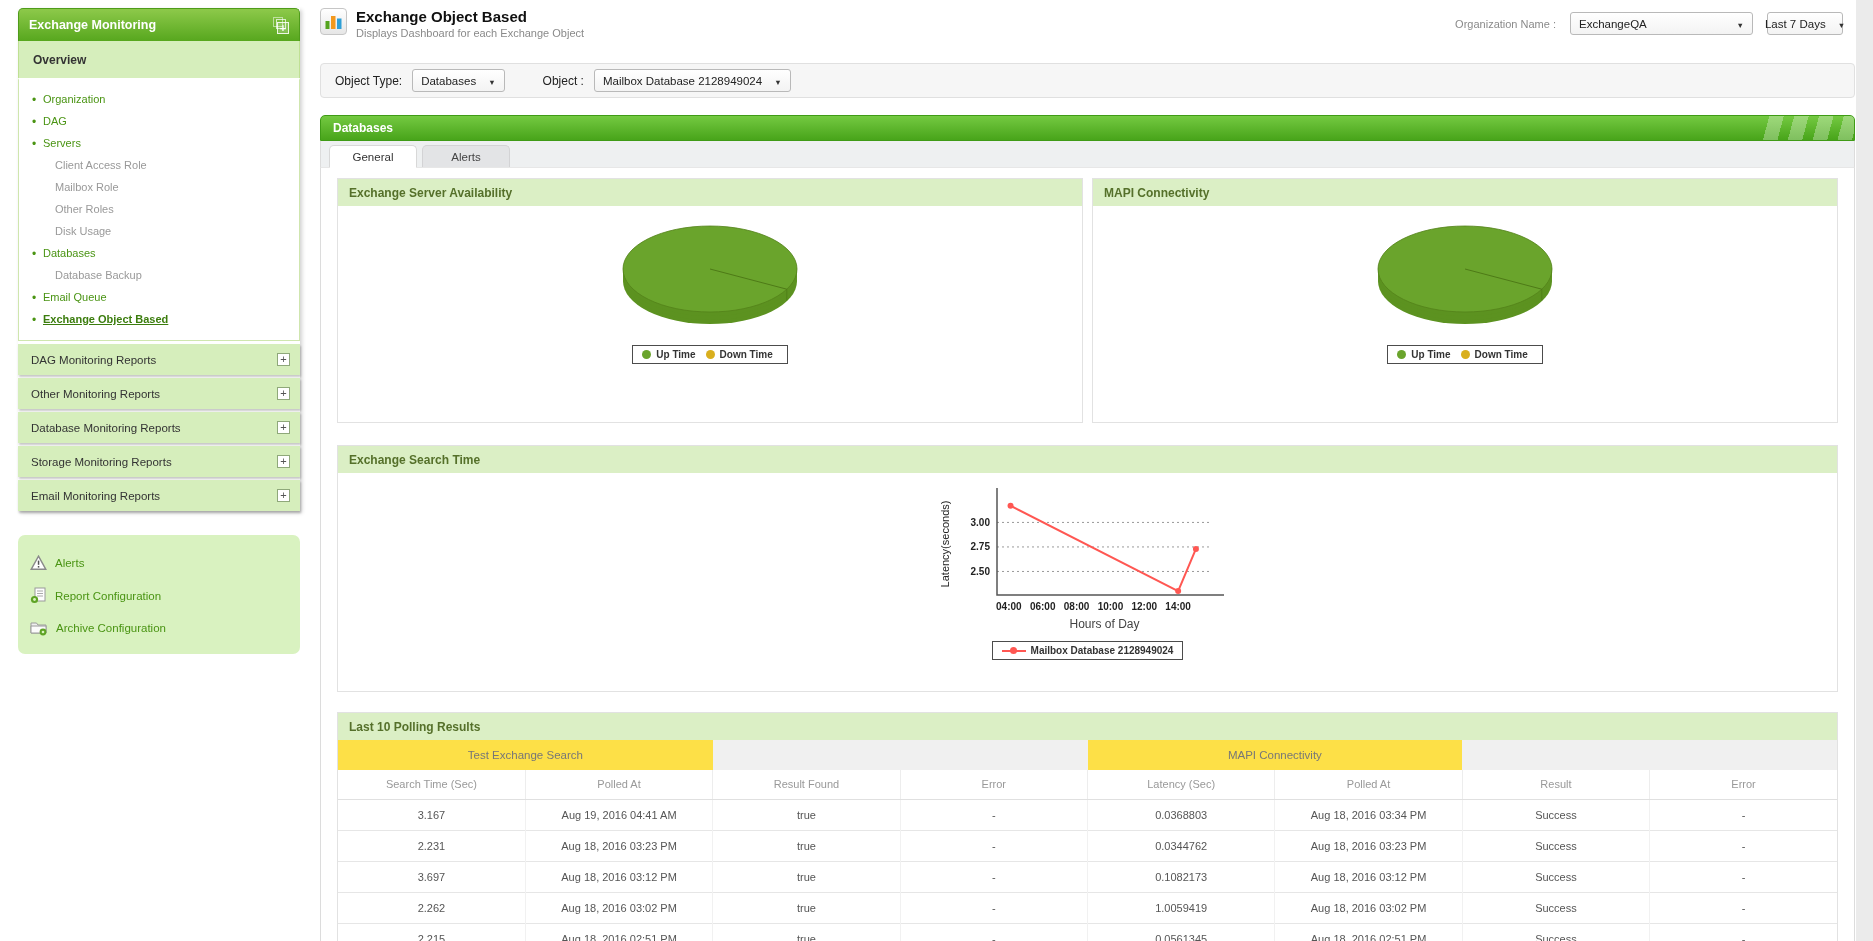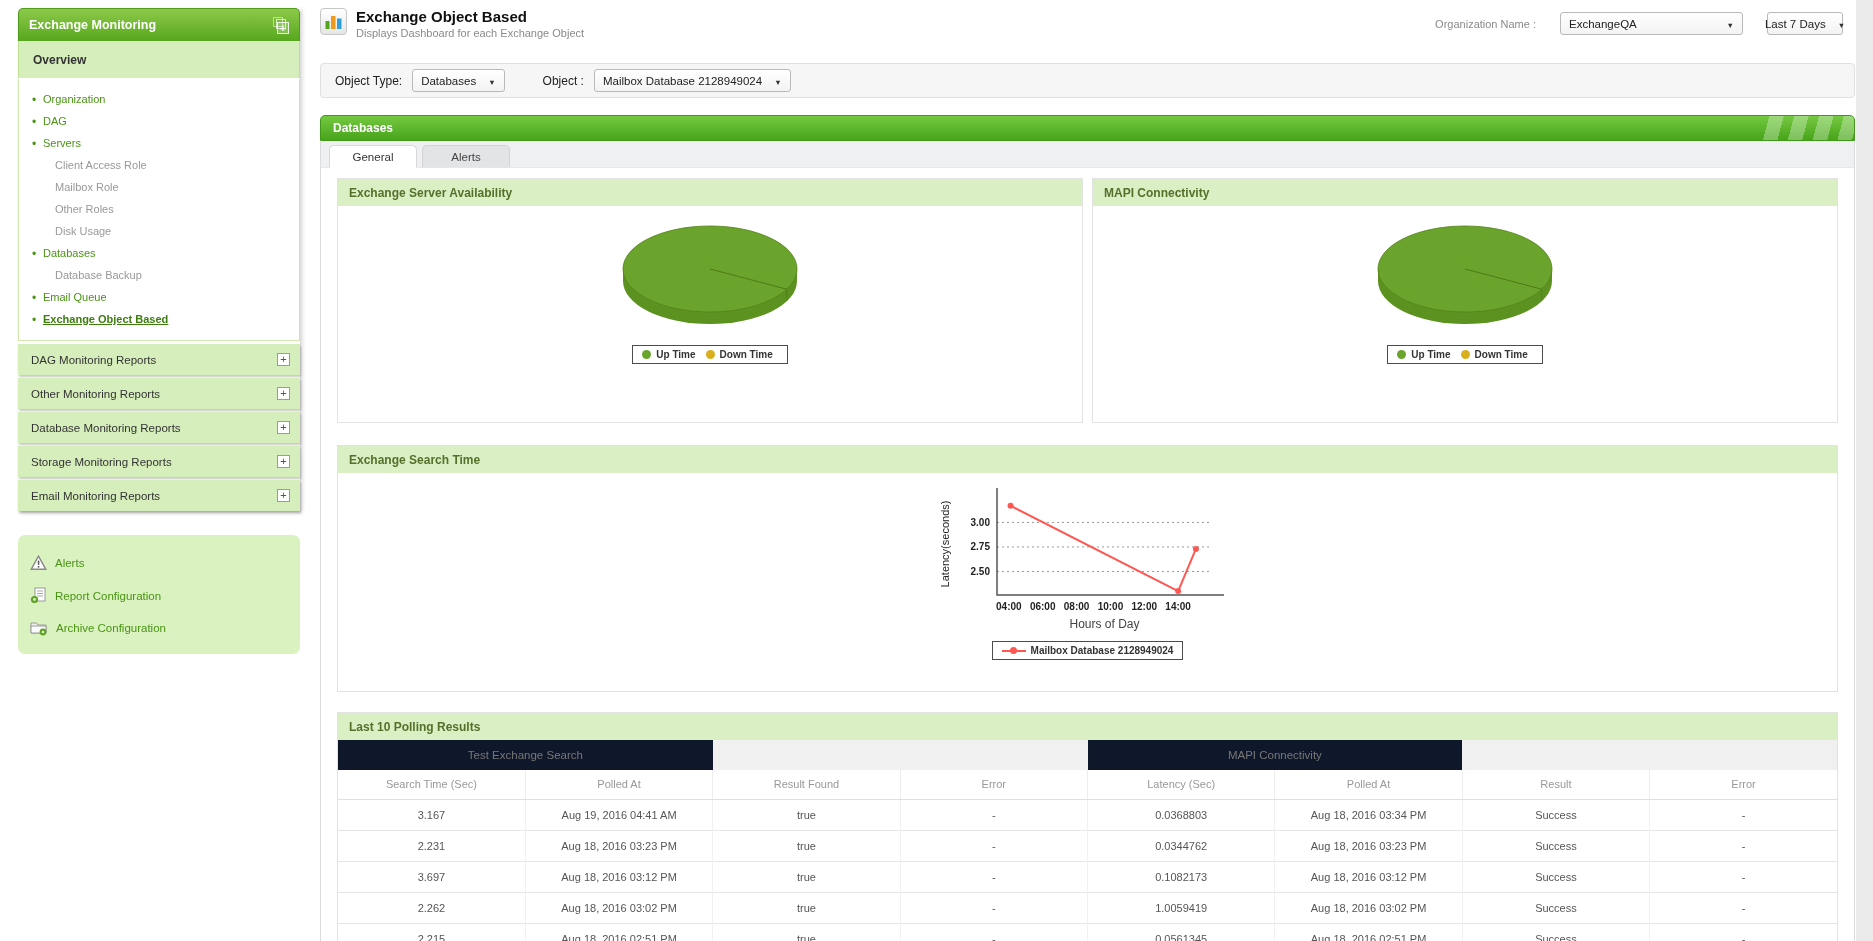--- a/index.html
+++ b/index.html
@@ -49,21 +49,21 @@
   .sb-tool svg { flex:0 0 auto; }
 
   
   .main { position:absolute; left:320px; top:8px; width:1535px; }
   .main-header { position:relative; height:48px; }
   .title-wrap { display:flex; align-items:flex-start; gap:9px; }
   .title-icon { width:27px; height:27px; border:1px solid #c6c6c6; border-radius:4px;
     background:linear-gradient(#ffffff,#e6e6e6); display:flex; align-items:center; justify-content:center; }
   .page-title { font-size:15px; font-weight:bold; color:#101010; line-height:17px; }
   .page-subtitle { font-size:11px; color:#8a8a8a; margin-top:2px; }
-  .header-controls { position:absolute; right:12px; top:4px; display:flex; align-items:center; gap:24px; }
+  .header-controls { position:absolute; right:12px; top:4px; display:flex; align-items:center; gap:14px; }
   .ctl-label { color:#8a8a8a; font-size:11px; }
   .select {
     border:1px solid #b9b9b9; border-radius:3px; background:linear-gradient(#ffffff,#f3f3f3);
     height:23px; display:inline-flex; align-items:center; padding:0 8px; font-size:11.5px;
     color:#222; cursor:pointer; white-space:nowrap;
   }
   .select .arrow { margin-left:12px; color:#333; }
   .select .arrow::after { content:"\25BC"; font-size:7.5px; }
   .org-select { width:183px; justify-content:space-between; }
   .period-select { width:76px; justify-content:center; }
@@ -108,21 +108,21 @@
 
   .search-panel { margin-top:22px; }
   .search-body { height:218px; display:flex; flex-direction:column; align-items:center; padding-top:10px; }
   .line-legend { margin-top:8px; }
   .line-marker { width:24px; height:2px; display:inline-block; position:relative; }
   .line-dot { width:7px; height:7px; border-radius:50%; position:absolute; left:8px; top:-2.5px; }
 
   .polling-panel { margin-top:20px; }
   table.polling { width:100%; border-collapse:collapse; table-layout:fixed; }
   .group-row td { height:30px; text-align:center; font-size:11.5px; color:#777; }
-  .group-row td.dark { background:#0f172a; }
+  .group-row td.dark { background:#fde047; }
   .group-row td.light { background:#f0f0f0; }
   tr.col-row th { height:29px; font-weight:normal; color:#999; font-size:11px; text-align:center;
     background:#fff; border-bottom:1px solid #e0e0e0; border-left:1px solid #ededed; }
   tr.col-row th:first-child { border-left:none; }
   table.polling tbody td { height:31px; text-align:center; font-size:11px; color:#555;
     border-top:1px solid #e6e6e6; border-left:1px solid #f1f1f1; }
   table.polling tbody td:first-child { border-left:none; }
   table.polling tbody tr:first-child td { border-top:none; }
 </style>
 </head>

